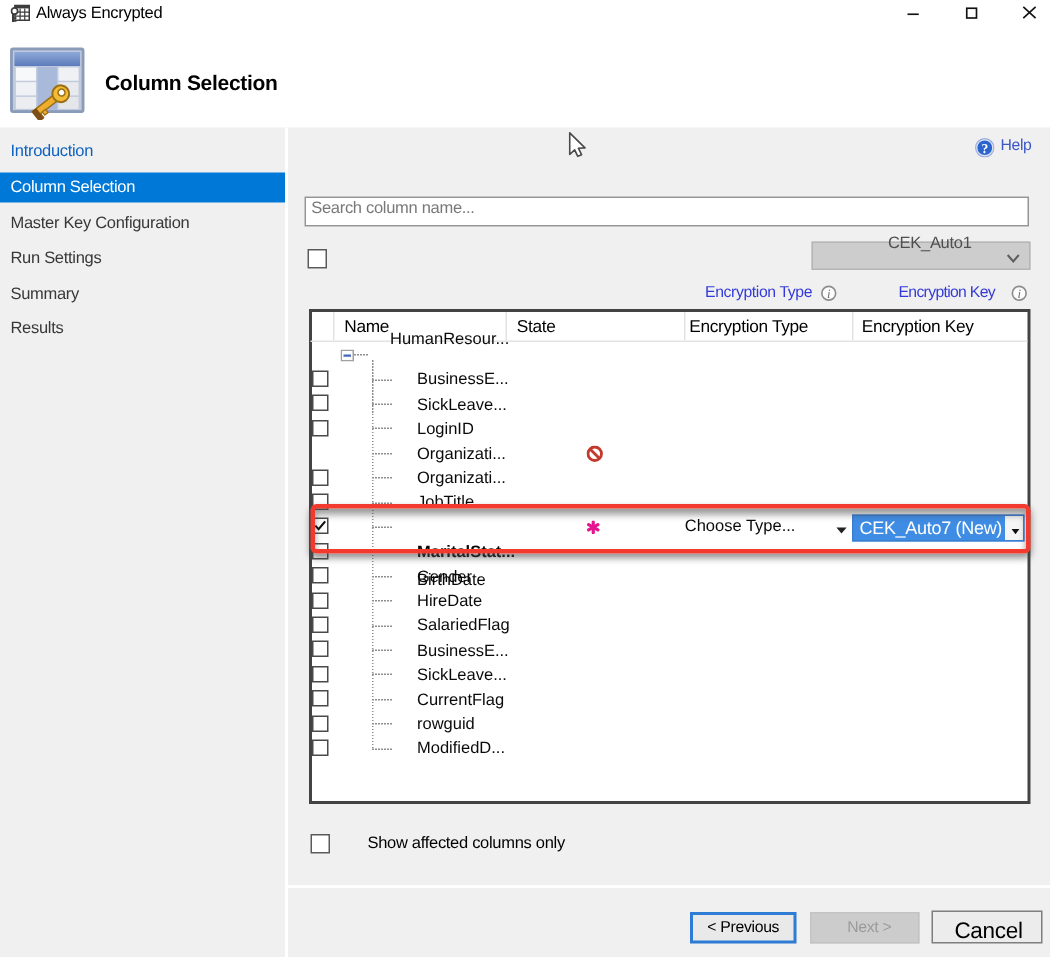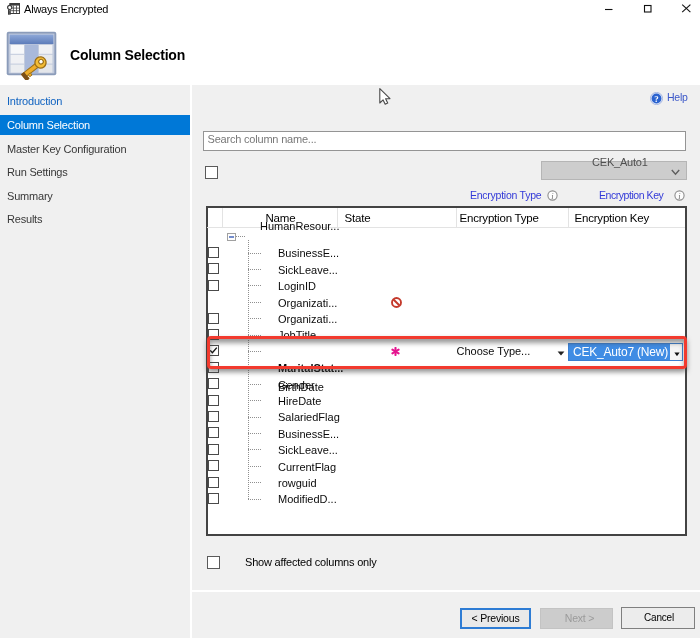--- a/index.html
+++ b/index.html
@@ -108,21 +108,21 @@
     <text x="5.5" y="8.6" font-size="8.5" font-style="italic" fill="#6f6f6f" text-anchor="middle" font-family="Liberation Serif">i</text>
   </svg>
 
   <div class="abs" style="left:205.5px;top:206px;width:481px;height:330px;background:#fff;border:2px solid #434343;"></div>
 
   <div class="abs" style="left:221.5px;top:208px;width:1px;height:19px;background:#e3e3e3;"></div>
   <div class="abs" style="left:337px;top:208px;width:1px;height:19px;background:#e3e3e3;"></div>
   <div class="abs" style="left:456px;top:208px;width:1px;height:19px;background:#e3e3e3;"></div>
   <div class="abs" style="left:567.5px;top:208px;width:1px;height:19px;background:#e3e3e3;"></div>
   <div class="abs" style="left:207px;top:227px;width:478px;height:1px;background:#e3e3e3;"></div>
-  <div class="abs hdr" style="left:229.5px;top:211.5px;margin-left:36px;">Name</div>
+  <div class="abs hdr" style="left:229.5px;top:211.5px;">Name</div>
   <div class="abs hdr" style="left:344.5px;top:211.5px;">State</div>
   <div class="abs hdr" style="left:459.5px;top:211.5px;">Encryption Type</div>
   <div class="abs hdr" style="left:574.5px;top:211.5px;">Encryption Key</div>
 
   <div class="abs" style="left:248px;top:240px;width:1px;height:259px;background-image:repeating-linear-gradient(to bottom,#8f8f8f 0,#8f8f8f 1px,transparent 1px,transparent 2px);"></div>
   <svg class="abs" style="left:227px;top:232.5px" width="9" height="8" viewBox="0 0 9 8">
       <rect x="0.5" y="0.5" width="8" height="7" fill="#fdfdfd" stroke="#a0a0a0" stroke-width="1"></rect>
       <line x1="2" y1="4" x2="7" y2="4" stroke="#4466bb" stroke-width="1.5"></line>
     </svg>
   <div class="abs" style="left:236px;top:236.2px;width:10px;height:1px;background-image:repeating-linear-gradient(to right,#8f8f8f 0,#8f8f8f 1px,transparent 1px,transparent 2px);"></div>
@@ -201,17 +201,17 @@
   <div class="abs" style="left:573px;top:344.5px;font-size:12px;letter-spacing:-0.2px;color:#fff;white-space:nowrap;">CEK_Auto7 (New)</div>
 
   <div class="abs" style="left:207px;top:556px;width:13px;height:13px;background:#fff;border:1px solid #5a5a5a;"></div>
   <div class="abs t12" style="left:225px;top:556px;margin-left:20px;">Show affected columns only</div>
 
   <div class="abs" style="left:460px;top:607.5px;width:71px;height:21.5px;background:#e9e9e9;border:2px solid #2e7cd4;"></div>
   <div class="abs" style="left:460px;top:612px;width:71px;text-align:center;font-size:10.5px;letter-spacing:-0.2px;">&lt; Previous</div>
   <div class="abs" style="left:540px;top:608px;width:72.5px;height:20.5px;background:#cccccc;border:1px solid #c3c3c3;"></div>
   <div class="abs" style="left:540px;top:611.5px;width:79px;text-align:center;font-size:10.5px;letter-spacing:-0.2px;color:#9b9b9b;">Next &gt;</div>
   <div class="abs" style="left:621px;top:607px;width:74px;height:21.5px;background:#ececec;border:1px solid #7f7f7f;"></div>
-  <div class="abs" style="left:621px;top:611.5px;width:76px;text-align:center;font-size:10px;letter-spacing:-0.2px;">Cancel</div>
+  <div class="abs" style="left:621px;top:611.5px;width:76px;text-align:center;font-size:15px;letter-spacing:-0.2px;">Cancel</div>
 
   <div class="abs" style="left:206.5px;top:335.5px;width:480.5px;height:33.4px;border:3px solid #f23a2e;border-radius:4px;box-shadow:0 3px 5px rgba(70,70,70,0.6), inset 0 4px 5px rgba(70,70,70,0.55);"></div>
 
 </div>
 
 </body></html>

